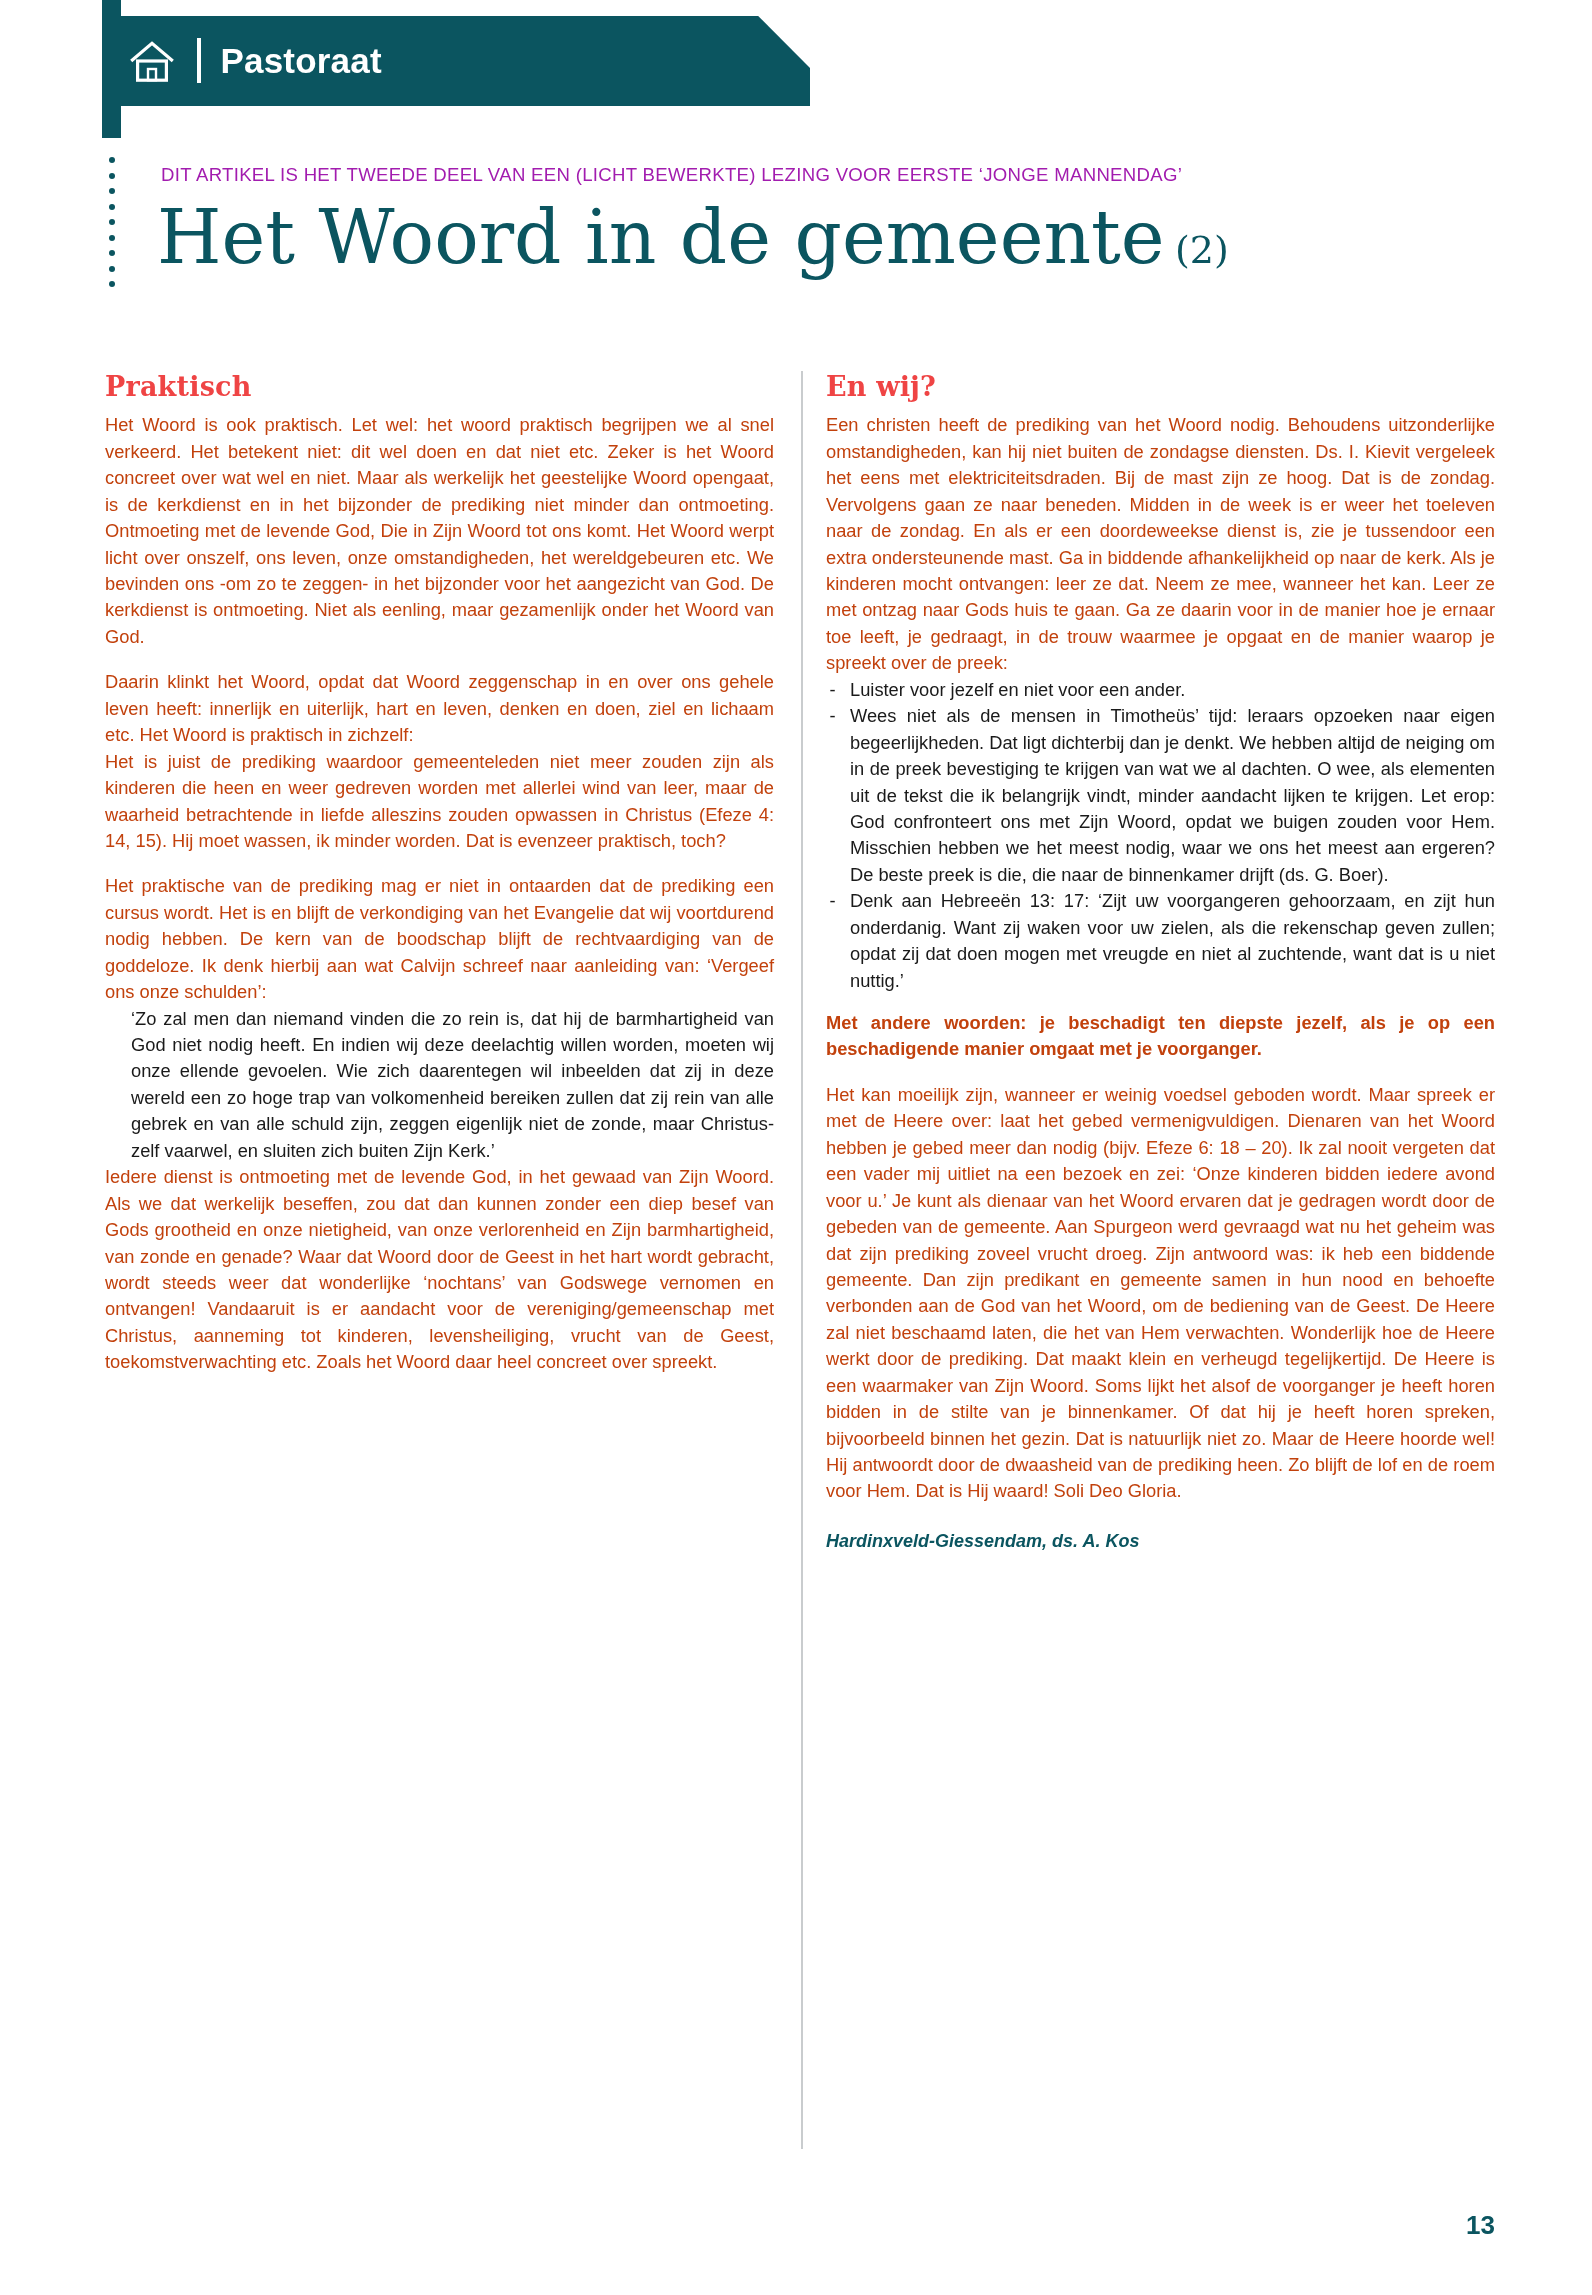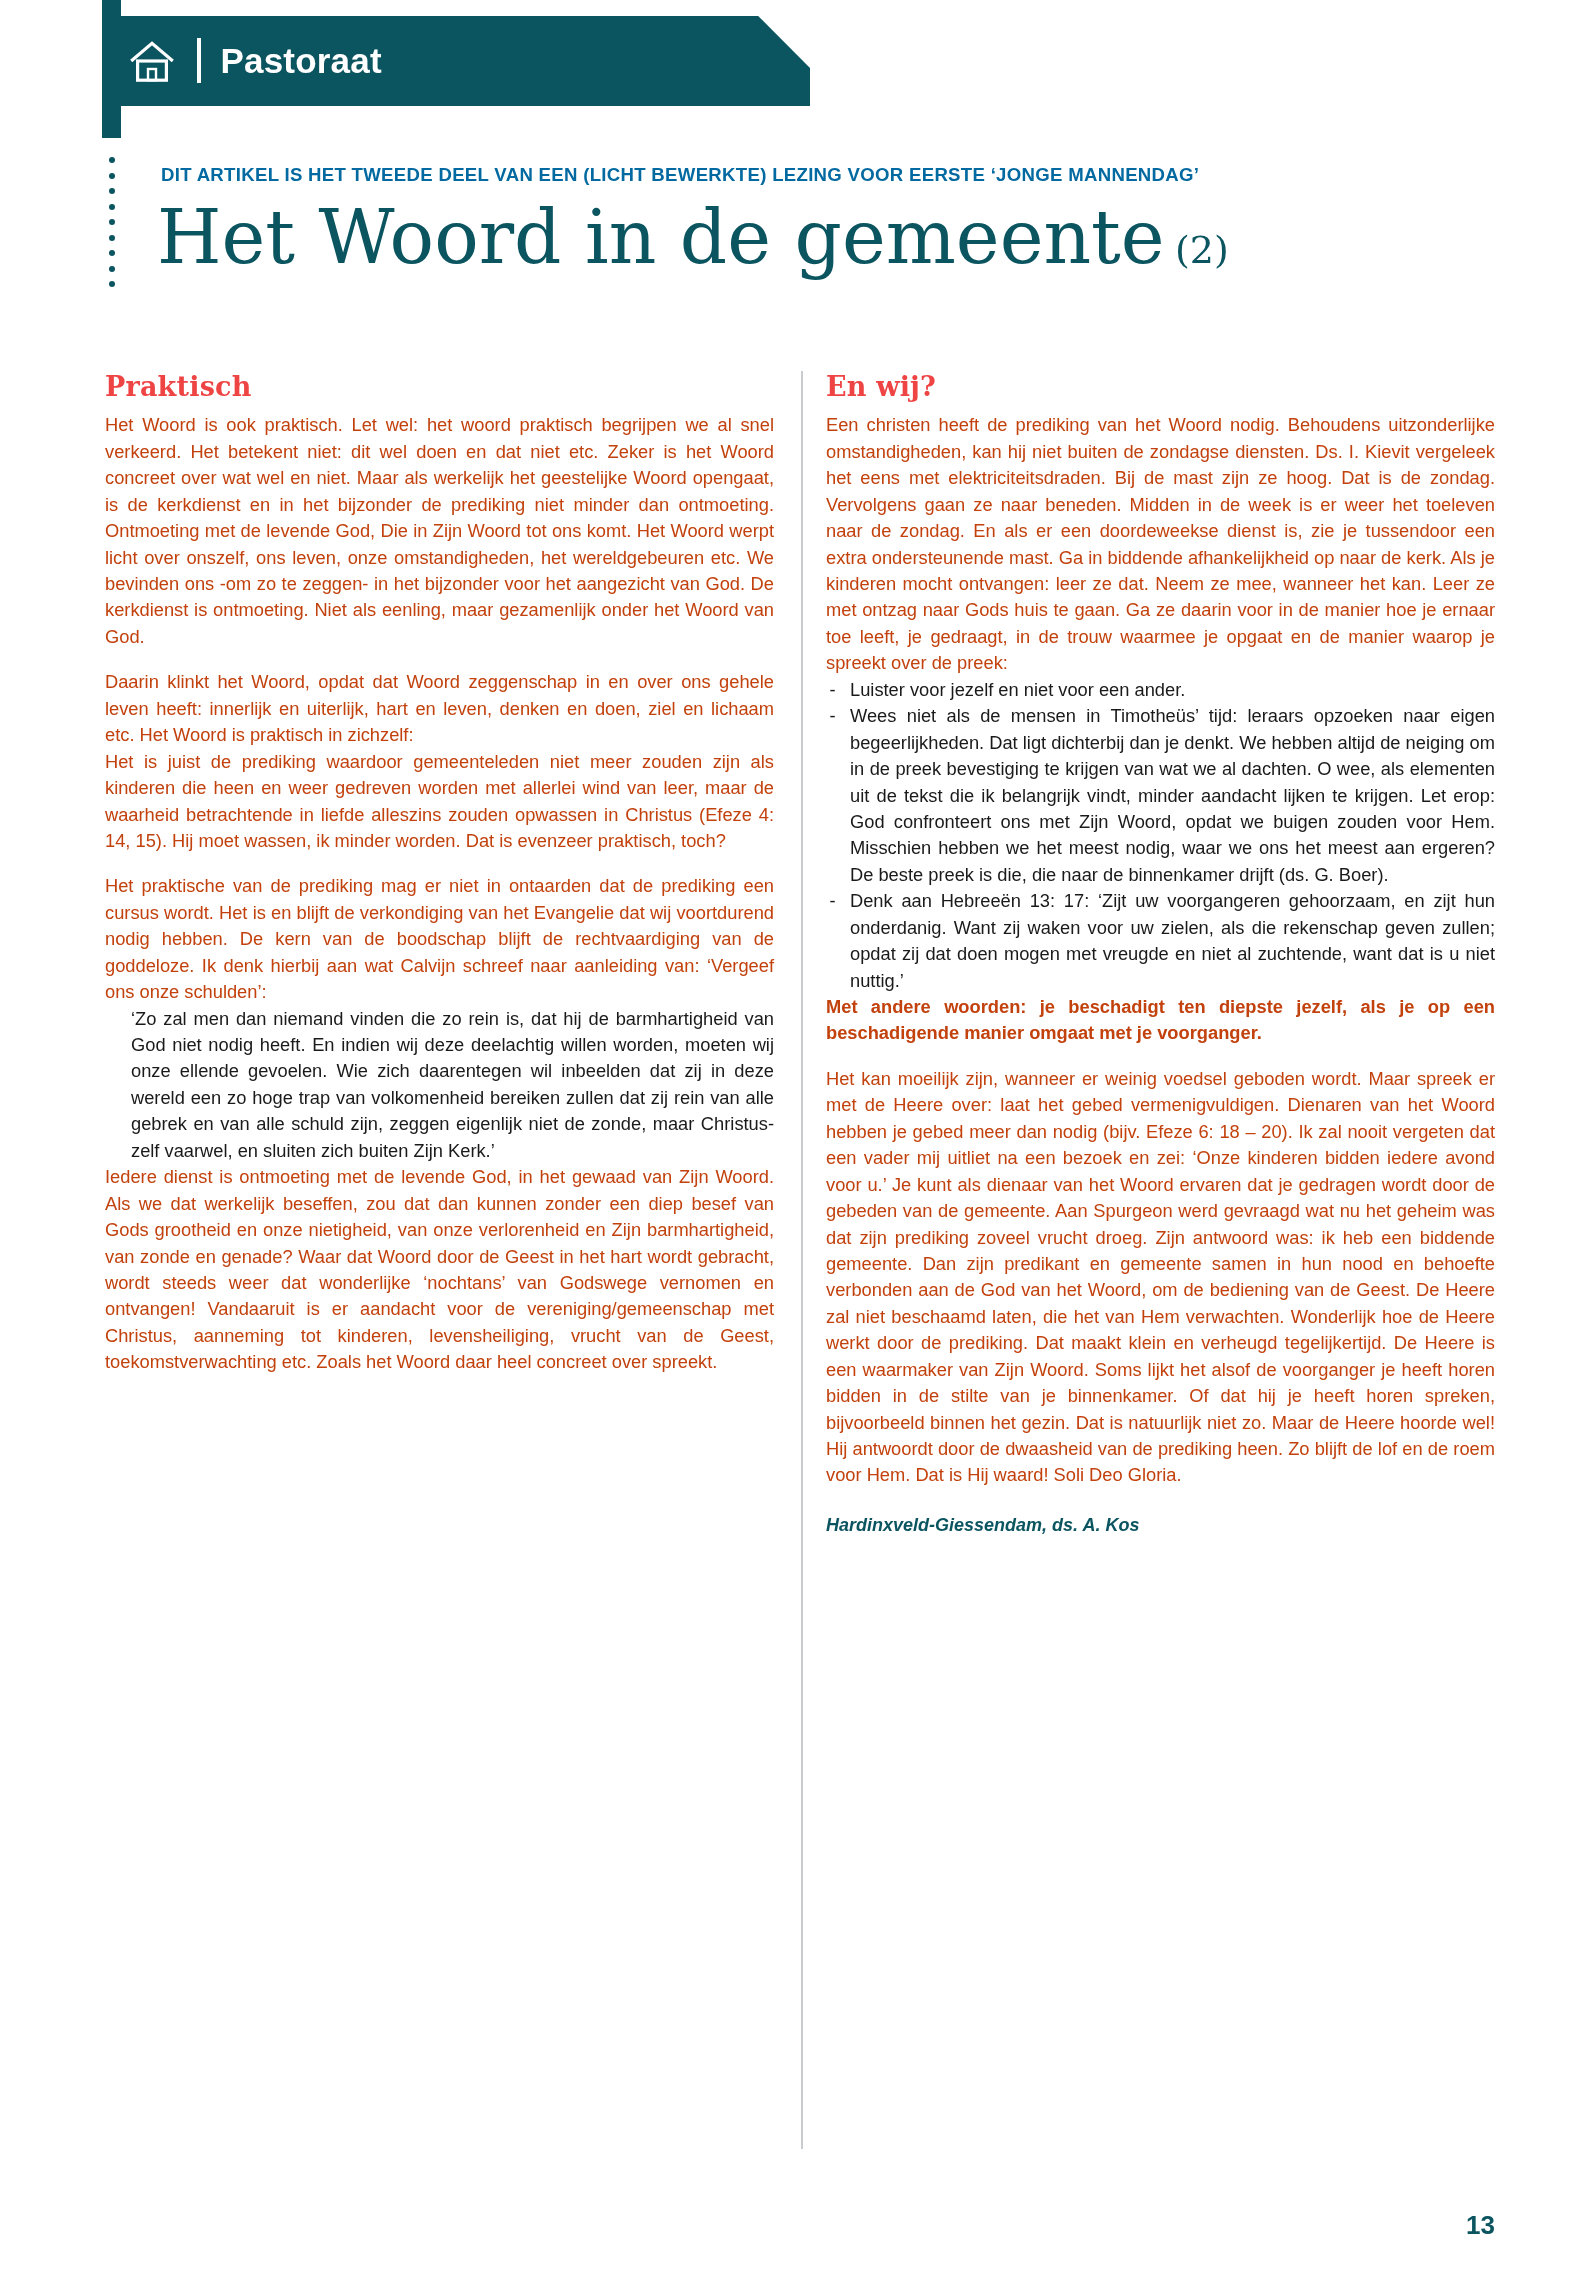--- a/index.html
+++ b/index.html
@@ -95,23 +95,23 @@
     background: #0b5560;
     margin-bottom: 9.5px;
   }
 
   
   .kicker {
     position: absolute;
     left: 161px;
     top: 164px;
     width: 1346px;
-    color: #0369a1;
+    color: #a21caf;
     font-size: 18.6px;
-    font-weight: bold;
+    font-weight: normal;
     letter-spacing: 0.3px;
   }
   .headline {
     position: absolute;
     left: 157px;
     top: 200px;
     width: 1381px;
     color: #0b5560;
     font-family: "DejaVu Serif", serif;
     font-size: 74px;
@@ -163,21 +163,21 @@
   p.body {
     margin: 0 0 19px 0;
     font-size: 18.3px;
     line-height: 1.445;
     text-align: justify;
     color: #c2410c;
   }
   p.body.tight { margin-bottom: 0; }
 
   ul.dashlist {
-    margin: 0 0 0 0;
+    margin: 0 0 16px 0;
     padding: 0;
     list-style: none;
     font-size: 18.3px;
     line-height: 1.445;
   }
   ul.dashlist li {
     position: relative;
     padding-left: 24px;
     margin-bottom: 0;
     text-align: justify;

